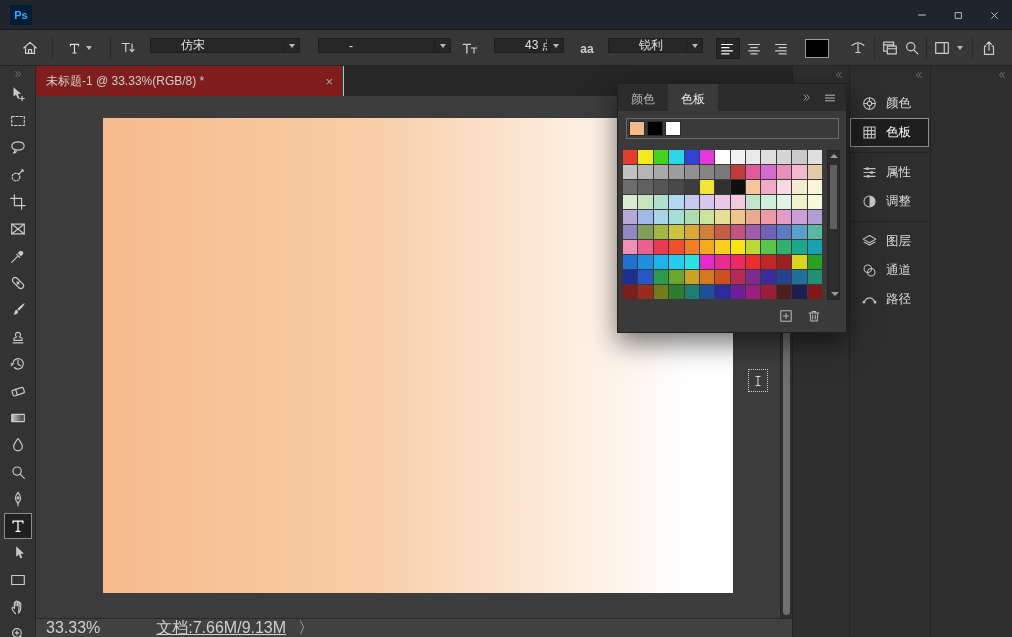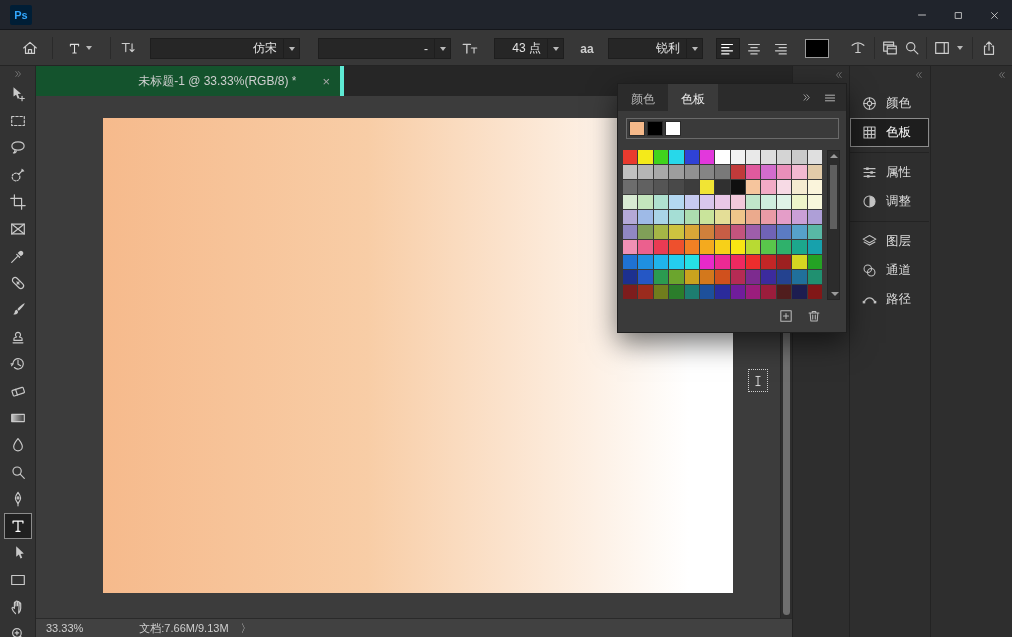--- a/index.html
+++ b/index.html
@@ -1,73 +1,73 @@
 <!DOCTYPE html>
 <html><head>
 <meta charset="utf-8">
 <style>
   html,body{margin:0;padding:0;background:#191919;}
   *{box-sizing:border-box;}
   #app{position:relative;width:1012px;height:637px;overflow:hidden;background:#2e2e2e;
-       font-family:"Liberation Sans",sans-serif;font-size:12px;color:#d6d6d6;cursor:default;text-align:right;}
+       font-family:"Liberation Sans",sans-serif;font-size:12px;color:#d6d6d6;cursor:default;}
 
   
   .menubar{position:absolute;top:0;left:0;width:1012px;height:30px;background:#20242c;
            border-bottom:1px solid #14161b;display:flex;align-items:center;z-index:60;}
   .ps-logo{width:22px;height:20px;margin-left:10px;background:#001e36;border-radius:2px;
            color:#31a8ff;font-size:11px;font-weight:bold;display:flex;align-items:center;justify-content:center;}
   #menus{display:flex;margin-left:12px;height:100%;}
   .menu-item{padding:0 9px;display:flex;align-items:center;color:#e4e4e4;}
   .win-controls{position:absolute;right:0;top:0;height:30px;display:flex;}
   .win-btn{width:36px;height:30px;display:flex;align-items:center;justify-content:center;color:#cfcfcf;}
 
   
   .optionsbar{position:absolute;top:30px;left:0;width:1012px;height:36px;background:#373737;
               border-bottom:1px solid #242424;z-index:55;}
   .opt-icon{position:absolute;top:8px;width:20px;height:20px;color:#cdcdcd;
             display:flex;align-items:center;justify-content:center;}
   .opt-sep{position:absolute;top:7px;width:1px;height:22px;background:#2a2a2a;}
   .tool-preset{position:absolute;left:60px;top:7px;width:38px;height:22px;color:#e0e0e0;
                display:flex;align-items:center;justify-content:center;gap:4px;}
-  .opt-field{position:absolute;top:8px;height:21px;background:#262626;border:1px solid #1e1e1e;
-             display:flex;align-items:center;color:#e2e2e2;}
+  .opt-field{position:absolute;top:8px;height:15px;background:#262626;border:1px solid #1e1e1e;
+             display:flex;align-items:center;color:#e2e2e2;padding-left:24px;}
   .opt-field .val{flex:1;padding:0 6px;white-space:nowrap;overflow:hidden;}
   .opt-field .dd{width:16px;height:100%;display:flex;align-items:center;justify-content:center;border-left:1px solid #1e1e1e;}
   .caret{width:0;height:0;border-left:3.5px solid transparent;border-right:3.5px solid transparent;border-top:4px solid #b9b9b9;display:inline-block;}
   .align-btn{position:absolute;top:8px;width:24px;height:21px;color:#c9c9c9;
              display:flex;align-items:center;justify-content:center;}
   .align-btn.pressed{background:#262626;border:1px solid #1d1d1d;color:#ffffff;}
   .opt-color{position:absolute;left:805px;top:9px;width:24px;height:19px;border:1px solid #9a9a9a;}
   .aa-glyph{position:absolute;left:576px;top:8px;width:22px;height:21px;color:#cdcdcd;
             display:flex;align-items:flex-end;justify-content:center;font-size:12px;font-weight:bold;padding-bottom:3px;}
 
   
   .toolbar{position:absolute;left:0;top:66px;width:36px;height:571px;background:#333333;border-right:1px solid #262626;z-index:20;}
   .toolbar-head{height:14px;display:flex;align-items:center;justify-content:center;color:#8f8f8f;padding-top:2px;}
   .tool{position:absolute;left:5px;width:26px;height:24px;display:flex;align-items:center;justify-content:center;color:#c9c9c9;}
   .tool.selected{background:#202020;box-shadow:0 0 0 1px #8c8c8c;color:#ffffff;}
   .ticon{display:flex;align-items:center;justify-content:center;}
 
   
   .doc-area{position:absolute;left:36px;top:66px;width:756px;height:571px;z-index:10;}
   .tabbar{position:absolute;top:0;left:0;right:0;height:30px;background:#262626;display:flex;}
-  .doc-tab{width:308px;height:30px;background:#14532d;color:#cfcfcf;display:flex;align-items:center;
-           padding:0 10px;border-right:4px solid #5eead4;gap:16px;}
+  .doc-tab{width:308px;height:30px;background:#7f1d1d;color:#cfcfcf;display:flex;align-items:center;
+           padding:0 10px;border-right:1px solid #5eead4;gap:16px;}
   .doc-tab .label{flex:1;white-space:nowrap;overflow:hidden;}
   .doc-tab .close{margin-left:10px;color:#a8a8a8;font-size:13px;}
   .pasteboard{position:absolute;top:30px;left:0;right:0;bottom:19px;background:#3c3c3c;overflow:hidden;}
   .canvas{position:absolute;left:67px;top:22px;width:630px;height:475px;}
   .text-cursor{position:absolute;left:712px;top:273px;width:20px;height:23px;border:1px dotted #cfcfcf;
                display:flex;align-items:center;justify-content:center;color:#e6e6e6;}
   .v-scroll{position:absolute;right:0;top:0;bottom:0;width:12px;background:#2e2e2e;border-left:1px solid #272727;}
   .v-thumb{position:absolute;left:2px;right:2px;top:3px;bottom:3px;background:#6f6f6f;border-radius:4px;}
   .statusbar{position:absolute;left:0;right:0;bottom:0;height:19px;background:#414141;border-top:1px solid #2a2a2a;
-             display:flex;align-items:center;color:#cfcfcf;font-size:11px;}
+             display:flex;align-items:center;color:#cfcfcf;font-size:16px;}
   .statusbar .zoom{margin-left:10px;}
-  .statusbar .docinfo{margin-left:56px;}
+  .statusbar .docinfo{margin-left:56px;text-decoration:underline;}
   .statusbar .chev{margin-left:12px;color:#bdbdbd;}
 
   
   .dock{position:absolute;top:66px;height:571px;background:#2e2e2e;border-left:1px solid #232323;}
   .dock-gap{left:792px;width:57px;}
   .dock1{left:849px;width:80px;}
   .dock2{left:930px;width:82px;}
   .dock-head{height:17px;display:flex;align-items:center;justify-content:flex-end;padding-right:5px;color:#8f8f8f;}
   .dock-body{padding-top:6px;}
   .dock-item{height:29px;display:flex;align-items:center;padding-left:10px;gap:8px;color:#dcdcdc;font-size:12.5px;}

